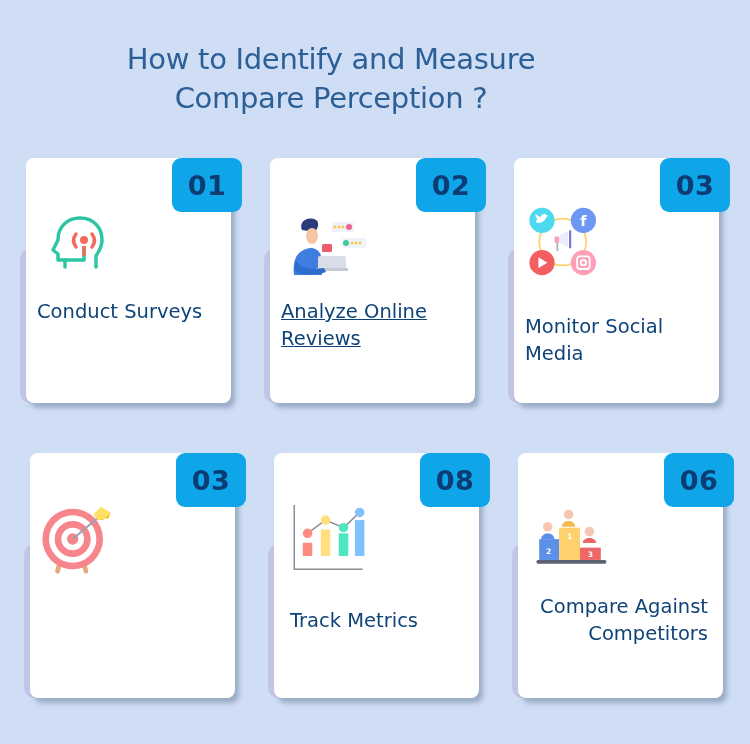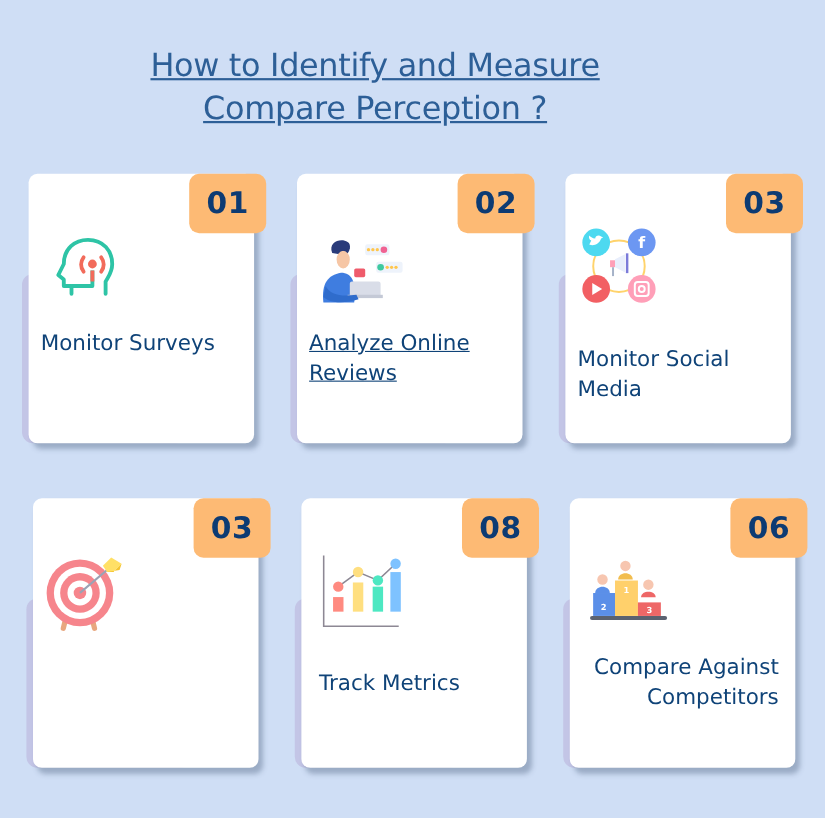--- a/index.html
+++ b/index.html
@@ -5,28 +5,27 @@
     * { margin: 0; padding: 0; box-sizing: border-box; }
     html, body { width: 750px; height: 744px; }
     body {
       background: #cfdef5;
       font-family: "DejaVu Sans", sans-serif;
       position: relative;
       overflow: hidden;
     }
     .title {
       position: absolute;
-      left: 16px; top: 40px; width: 650px;
+      left: 6px; top: 40px; width: 650px;
       text-align: center;
       color: #2d5f97;
       font-size: 29px;
       font-weight: 500;
       line-height: 39px;
       letter-spacing: -0.3px;
-      text-decoration: underline;
     }
     .card-wrap {
       position: absolute;
       width: 226px;
       height: 265px;
     }
     .card-back {
       position: absolute;
       left: -6px;
       top: 91px;
@@ -43,21 +42,21 @@
       background: #ffffff;
       border-radius: 8px;
       box-shadow: 4px 5px 5px rgba(90, 110, 140, 0.45);
     }
     .badge {
       position: absolute;
       left: 146px;
       top: 0;
       width: 70px;
       height: 54px;
-      background: #fdba74;
+      background: #0ea5e9;
       border-radius: 9px;
       color: #0d3b73;
       font-size: 27px;
       font-weight: bold;
       display: flex;
       align-items: center;
       justify-content: center;
       letter-spacing: 0.5px;
     }
     .icon {
@@ -89,21 +88,21 @@
   <div class="card-back"></div>
   <div class="card">
     <svg class="icon" viewBox="0 0 90 72">
       <path d="M17 57 L17 50 L10 50 L10 44 L5 40 L10 30 C10 16 20 8 32 8 C46 8 54 18 54 30 C54 38 50 42 48 46 L48 57" fill="none" stroke="#2ec4a6" stroke-width="3.5" stroke-linejoin="round" stroke-linecap="round"></path>
       <path d="M17 50 L36 50 L36 36" fill="none" stroke="#2ec4a6" stroke-width="3.5" stroke-linejoin="round"></path>
       <line x1="36" y1="36" x2="36" y2="46" stroke="#f26b5b" stroke-width="3.5"></line>
       <circle cx="36" cy="30" r="4" fill="#f26b5b"></circle>
       <path d="M28 24 C25 28 25 33 28 37" fill="none" stroke="#f26b5b" stroke-width="3.5" stroke-linecap="round"></path>
       <path d="M44 24 C47 28 47 33 44 37" fill="none" stroke="#f26b5b" stroke-width="3.5" stroke-linecap="round"></path>
     </svg>
-    <div class="label" style="top:140px;">Monitor Surveys</div>
+    <div class="label" style="top:140px;">Conduct Surveys</div>
   </div>
   <div class="badge">01</div>
 </div>
 
 <div class="card-wrap" style="left:270px; top:158px;">
   <div class="card-back"></div>
   <div class="card">
     <svg class="icon" style="left:12px; top:52px;" viewBox="0 0 90 72">
       <rect x="50" y="12" width="22" height="10" rx="2" fill="#eef3fb"></rect>
       <circle cx="53" cy="17" r="1.5" fill="#ffc64d"></circle>

